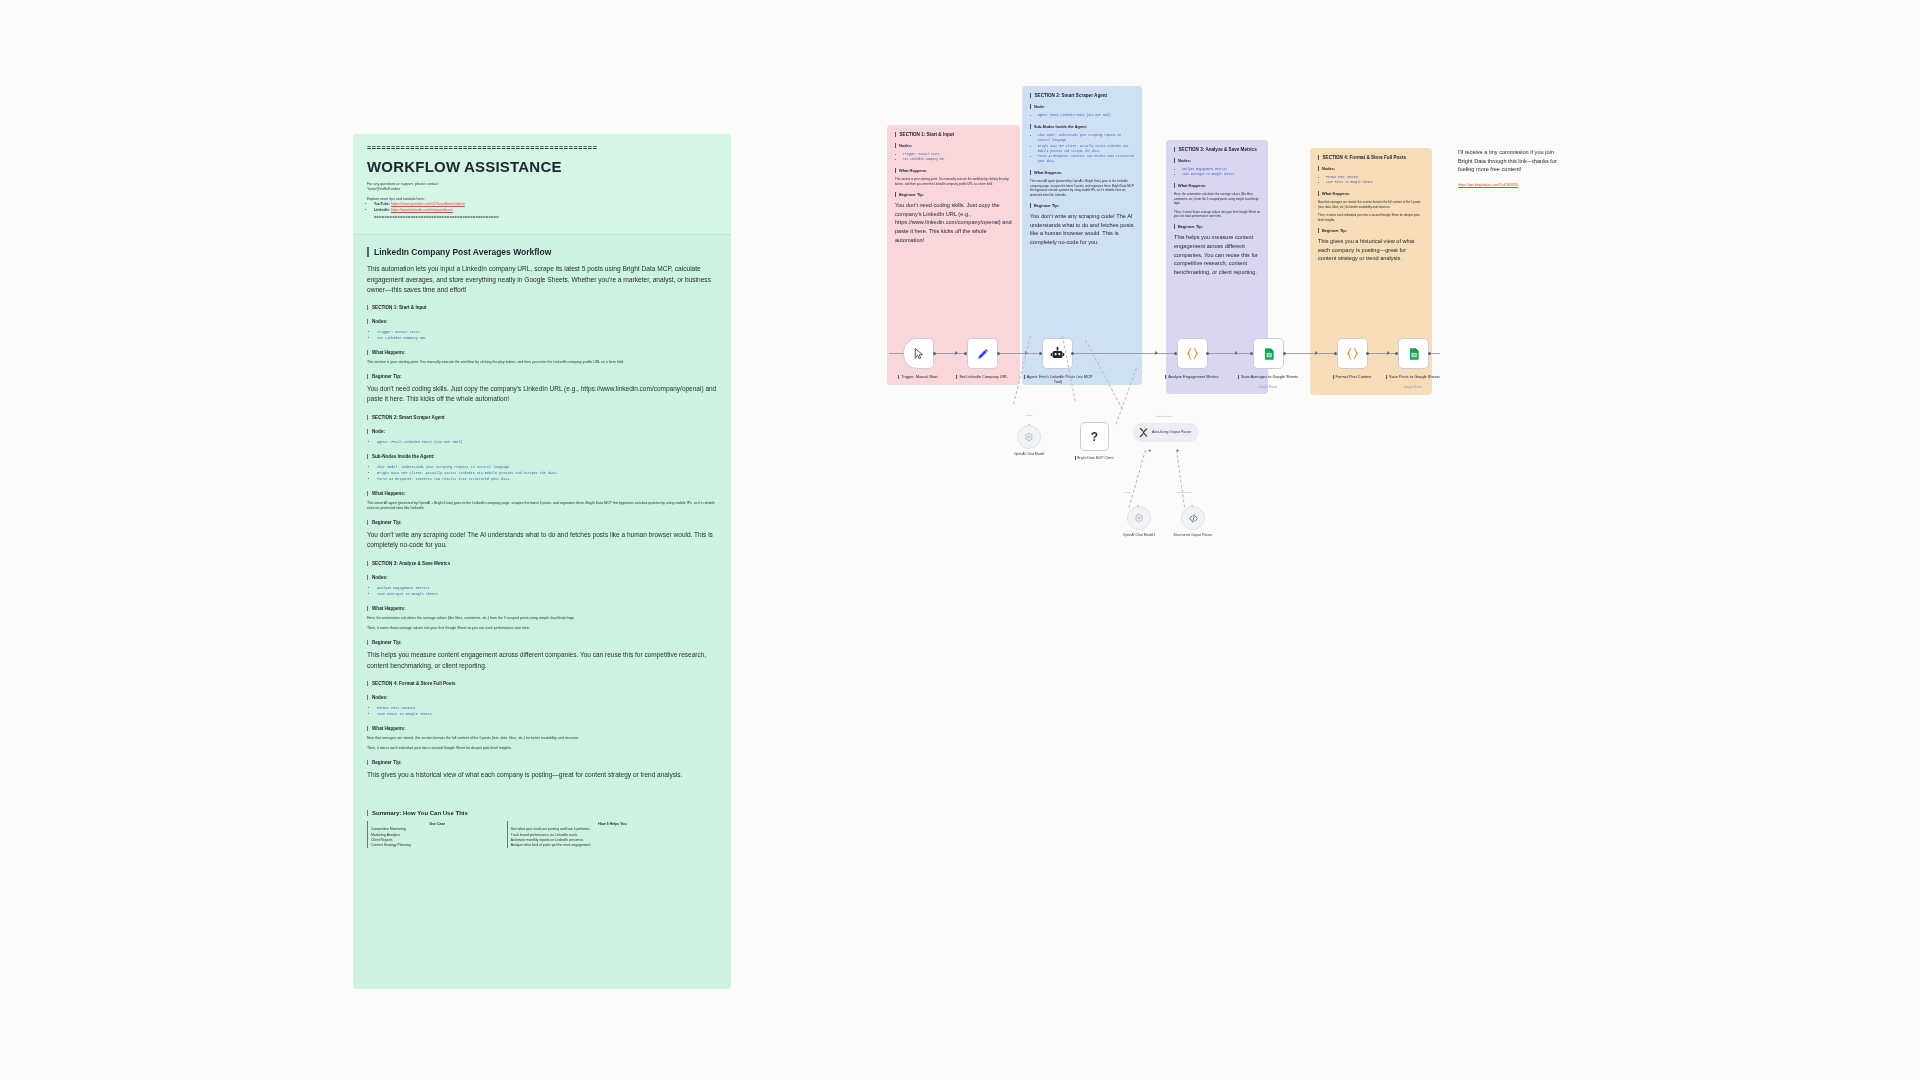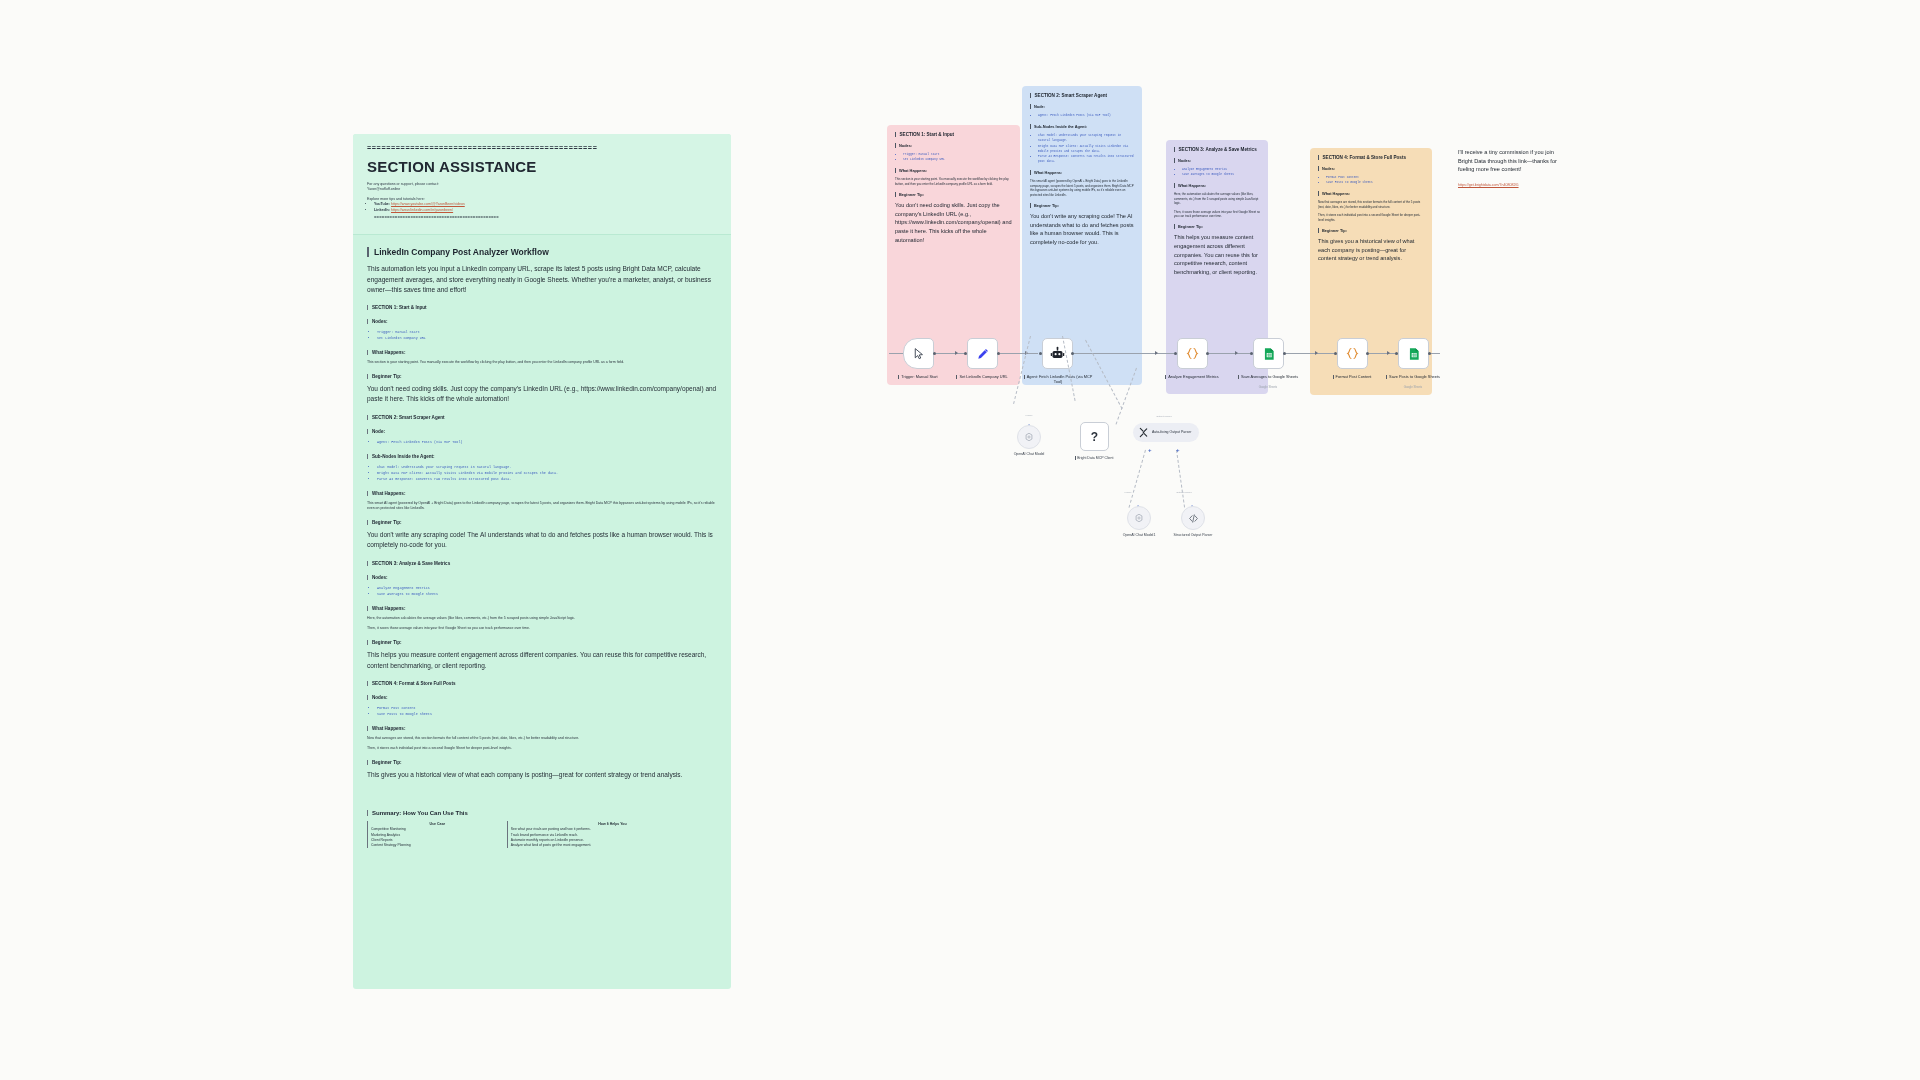--- a/index.html
+++ b/index.html
@@ -175,42 +175,42 @@
 </style>
 </head>
 <body>
 
 <div class="stage">
 
   <div class="doc">
 
     <div class="doc-head">
       <div class="dashrule">================================================</div>
-      <div class="doc-title">SECTION ASSISTANCE</div>
+      <div class="doc-title">WORKFLOW ASSISTANCE</div>
       <div class="tiny">
         <div>For any questions or support, please contact:</div>
         <div>Yaron@nofluff.online</div>
         <div style="height:4px"></div>
         <div>Explore more tips and tutorials here:</div>
         <ul>
           <li>
             <b>YouTube:</b>
             <span class="lnk">https://www.youtube.com/@YaronBeen/videos</span>
           </li>
           <li>
             <b>LinkedIn:</b>
             <span class="lnk">https://www.linkedin.com/in/yaronbeen/</span>
           </li>
         </ul>
         <div class="dashrule" style="font-size:4px;letter-spacing:.2px;margin-left:7px">================================================</div>
       </div>
     </div>
 
     <div class="doc-body">
-      <h2 class="sec-title">LinkedIn Company Post Analyzer Workflow</h2>
+      <h2 class="sec-title">LinkedIn Company Post Averages Workflow</h2>
       <p class="para">This automation lets you input a LinkedIn company URL, scrape its latest 5 posts using Bright Data MCP, calculate engagement averages, and store everything neatly in Google Sheets. Whether you're a marketer, analyst, or business owner—this saves time and effort!</p>
 
       <h3 class="sub">SECTION 1: Start &amp; Input</h3>
       <h3 class="sub">Nodes:</h3>
       <ul class="codelist">
         <li>Trigger: Manual Start</li>
         <li>Set LinkedIn Company URL</li>
       </ul>
       <h3 class="sub">What Happens:</h3>
       <p class="micro">This section is your starting point. You manually execute the workflow by clicking the play button, and then you enter the LinkedIn company profile URL as a form field.</p>

